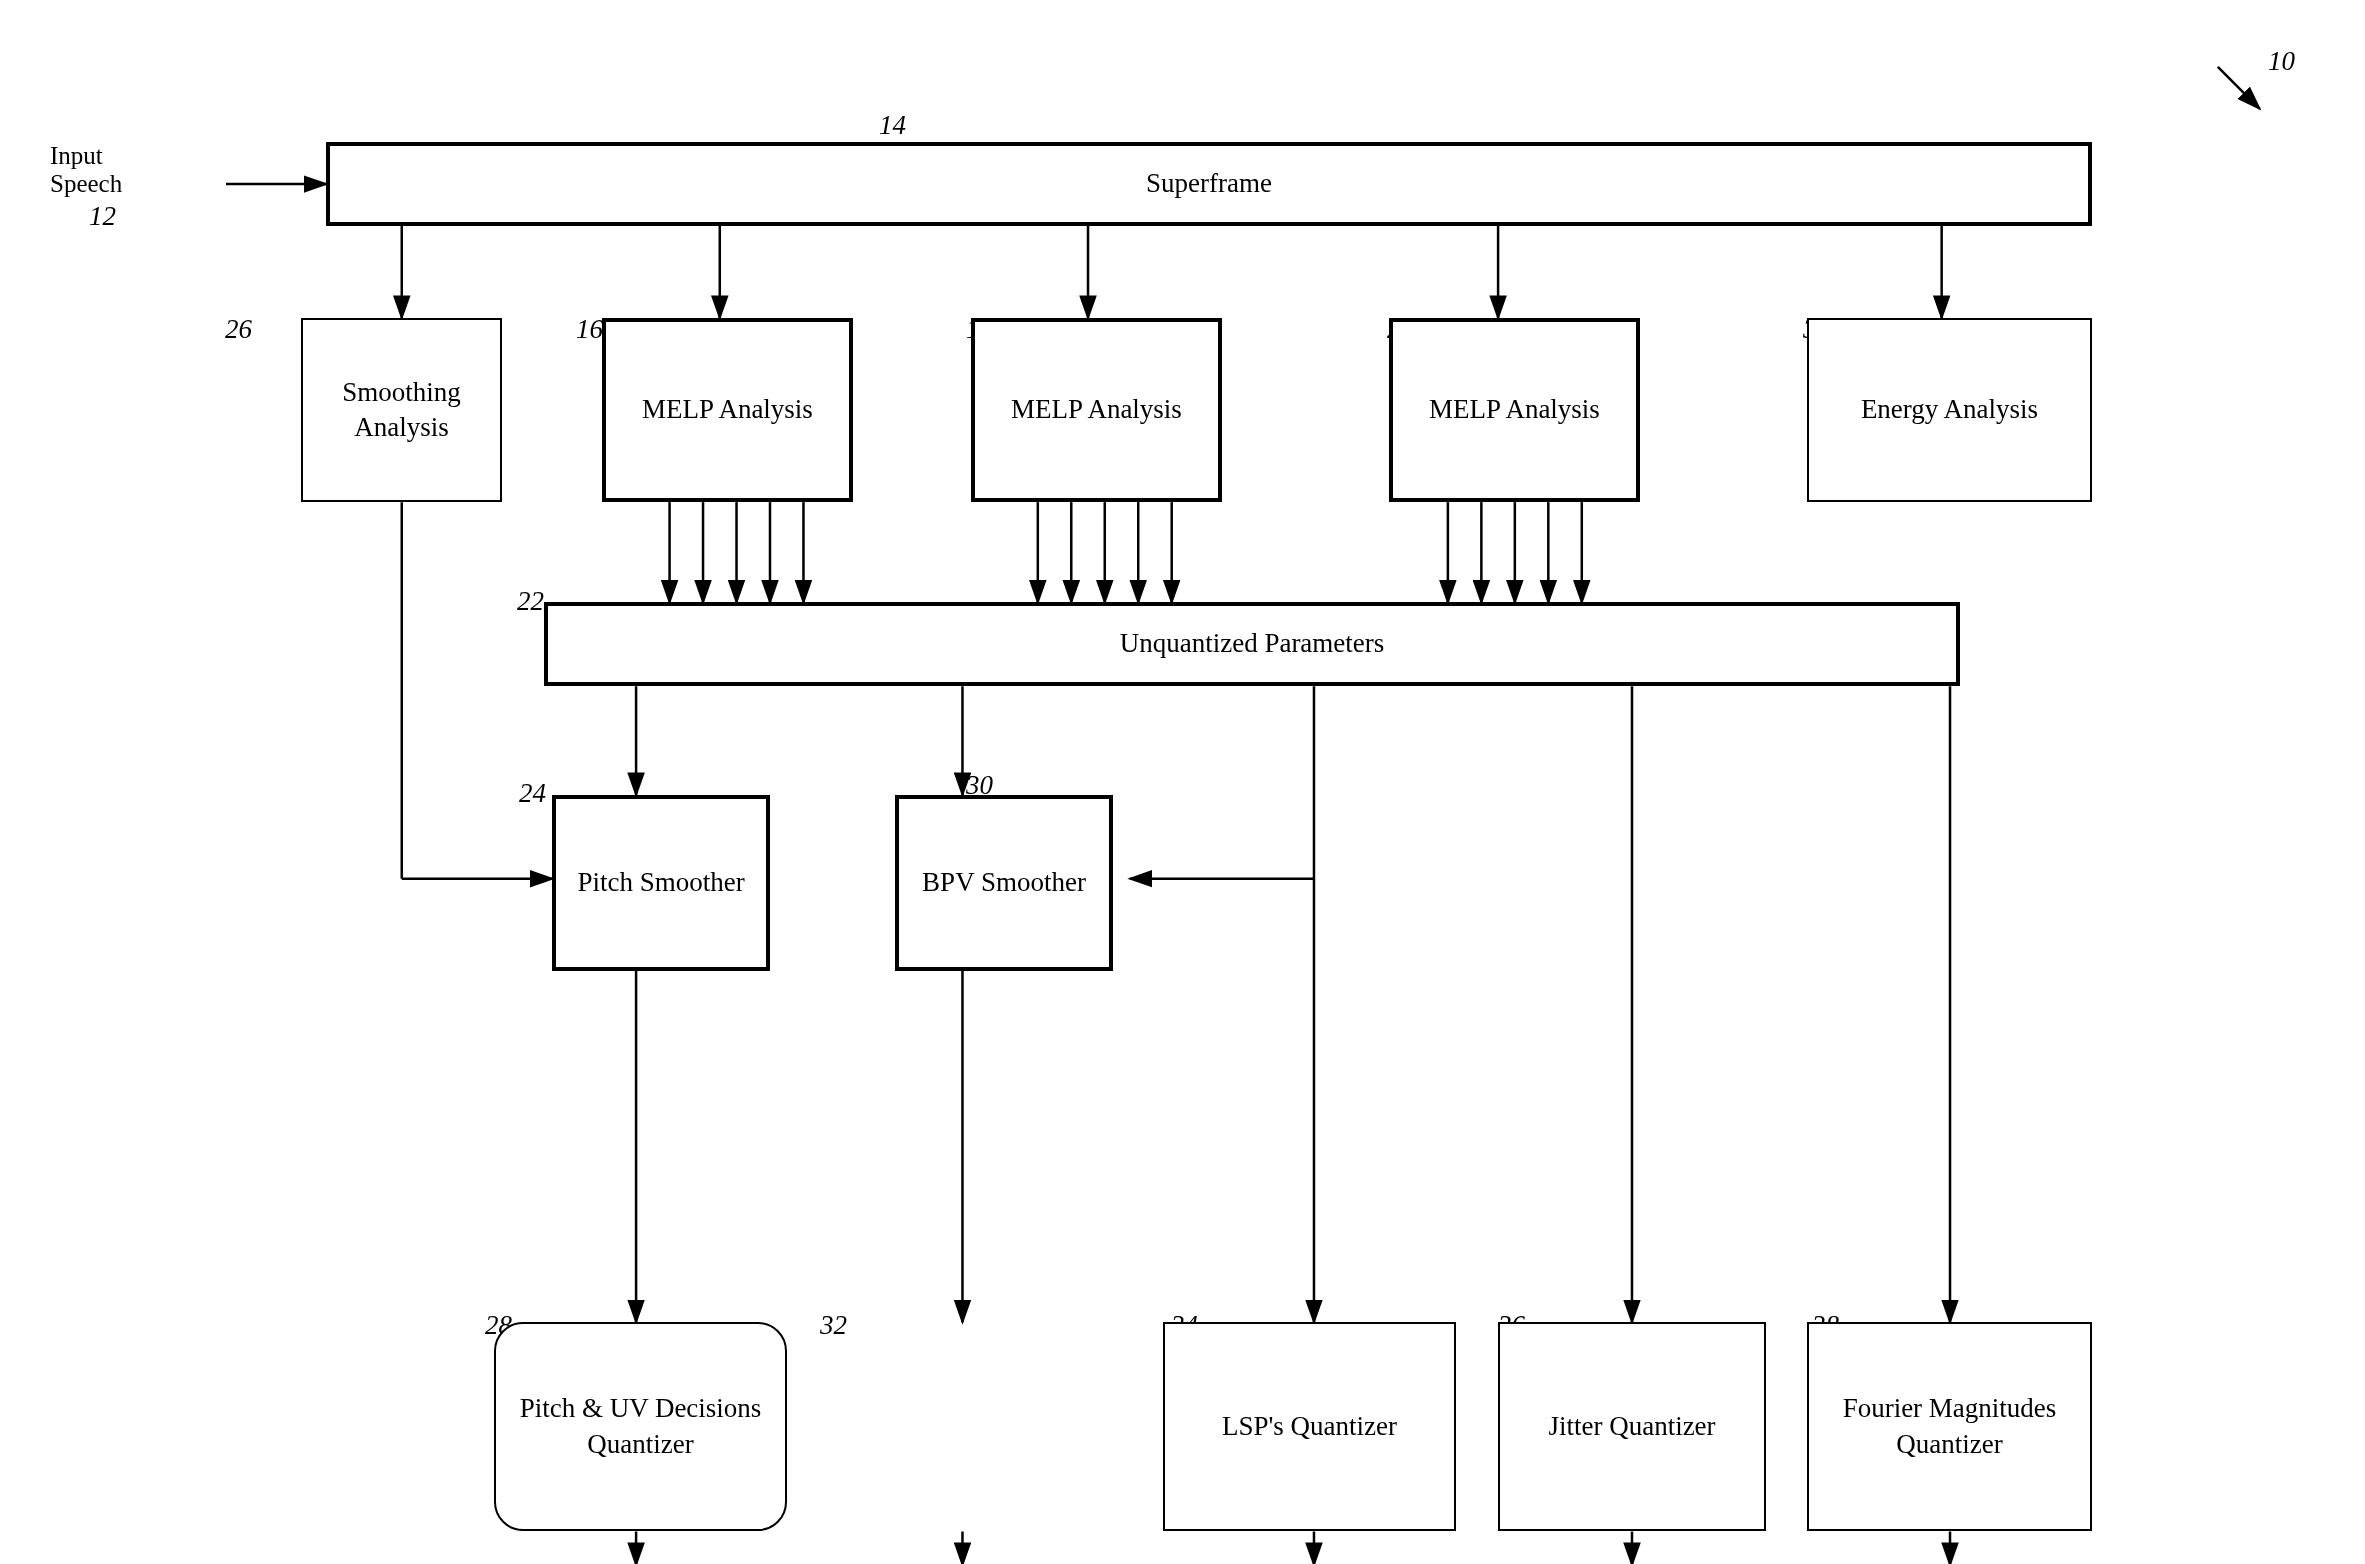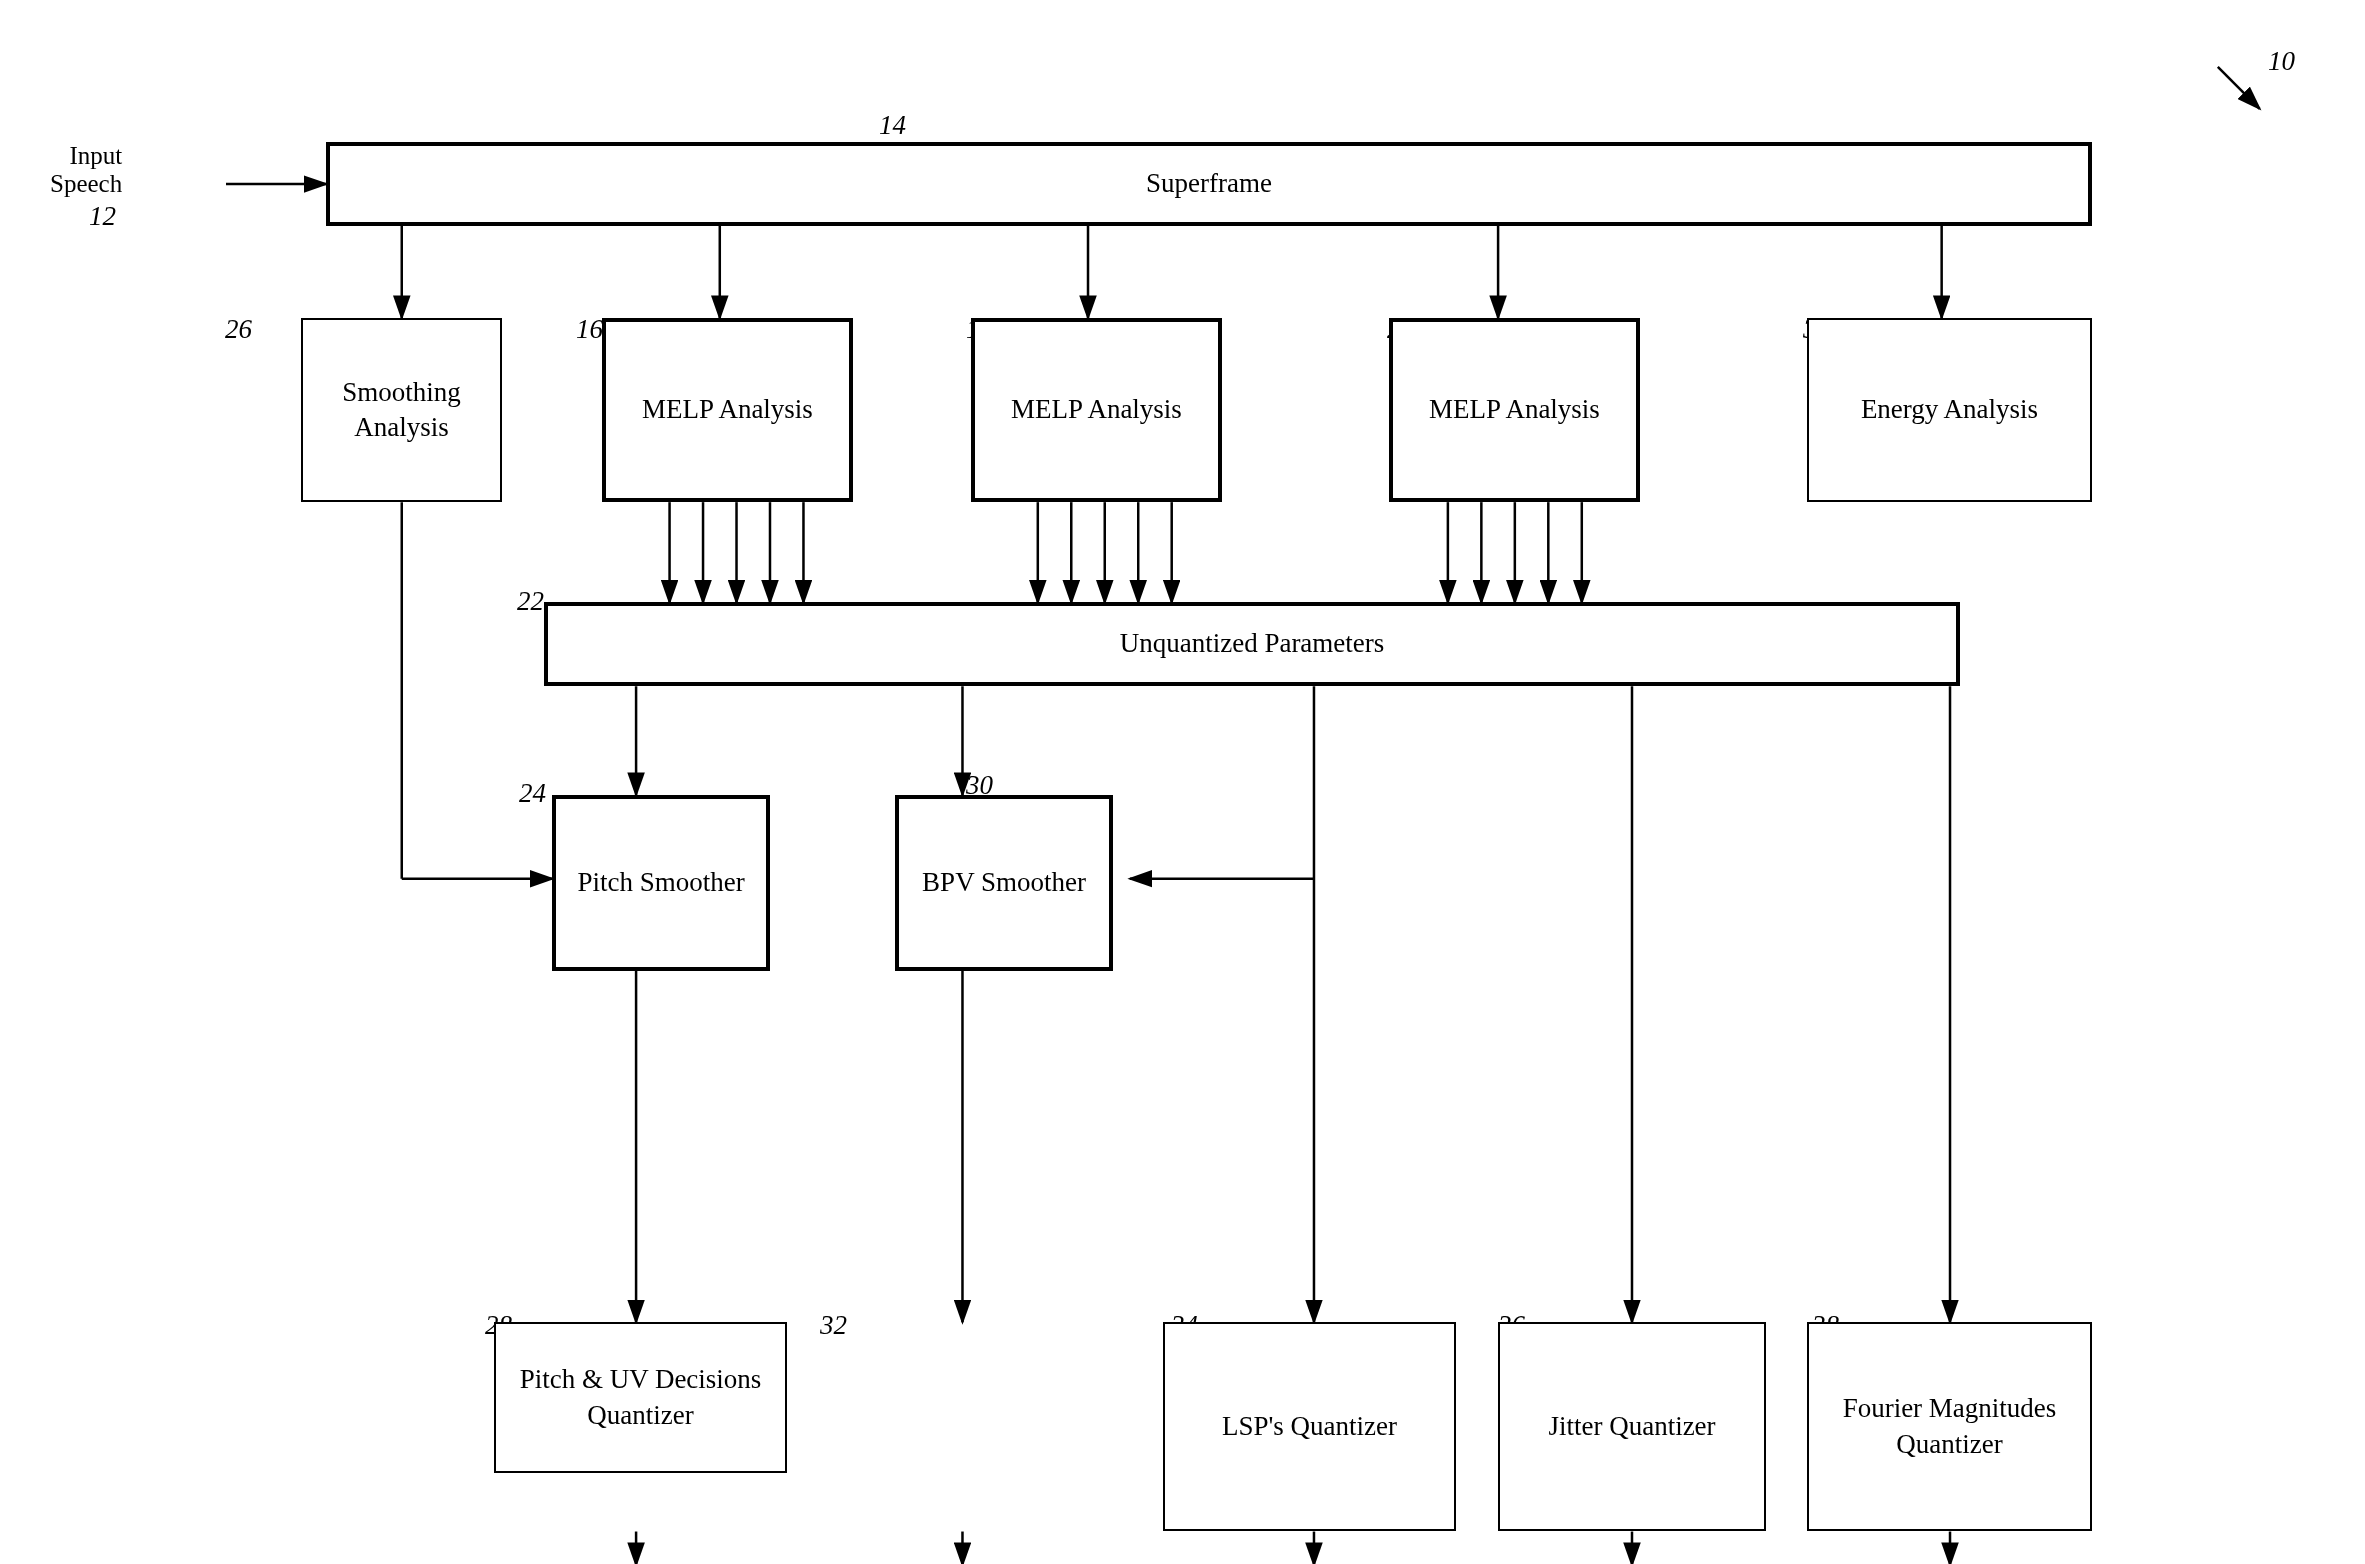--- a/index.html
+++ b/index.html
@@ -123,21 +123,21 @@
 
     <line x1="1950" y1="1830" x2="1950" y2="1870" stroke="#000" stroke-width="3" marker-end="url(#arrow)"></line>
 
     <line x1="2330" y1="1830" x2="2330" y2="1870" stroke="#000" stroke-width="3" marker-end="url(#arrow)"></line>
 
     <line x1="2650" y1="80" x2="2700" y2="130" stroke="#000" stroke-width="3" marker-end="url(#arrow)"></line>
   </svg>
 
   <div class="ref-num" style="left:2268px; top:46px;">10</div>
 
-  <div class="label" style="left:50px; top:142px; font-style:normal; font-size:25px; white-space:pre-line; text-align:right;">Input
+  <div class="label" style="left:50px; top:142px; font-style:normal; font-size:25px; white-space:pre-line; ">Input
 Speech</div>
 
   <div class="ref-num" style="left:50px; top:201px;margin-left:39px;">12</div>
 
   <div class="ref-num" style="left:879px; top:110px;">14</div>
 
   <div class="box box-bold" style="left:326px; top:142px; width:1766px; height:84px;">Superframe</div>
 
   <div class="ref-num" style="left:218px; top:314px;margin-left:7px;">26</div>
 
@@ -173,21 +173,21 @@
   <div class="box box-bold" style="left:552px; top:795px; width:218px; height:176px;">Pitch
 Smoother</div>
 
   <div class="ref-num" style="left:966px; top:770px;">30</div>
 
   <div class="box box-bold" style="left:895px; top:795px; width:218px; height:176px;">BPV
 Smoother</div>
 
   <div class="ref-num" style="left:485px; top:1310px;">28</div>
 
-  <div class="box" style="left:494px; top:1322px; width:293px; height:151px;">Pitch &amp;
+  <div class="box" style="left:494px; top:1322px; width:293px; height:209px;border-radius:29px;">Pitch &amp;
 UV Decisions
 Quantizer</div>
 
   <div class="ref-num" style="left:820px; top:1310px;">32</div>
 
 
   <div class="ref-num" style="left:1171px; top:1310px;">34</div>
 
   <div class="box" style="left:1163px; top:1322px; width:293px; height:209px;">LSP's
 Quantizer</div>

